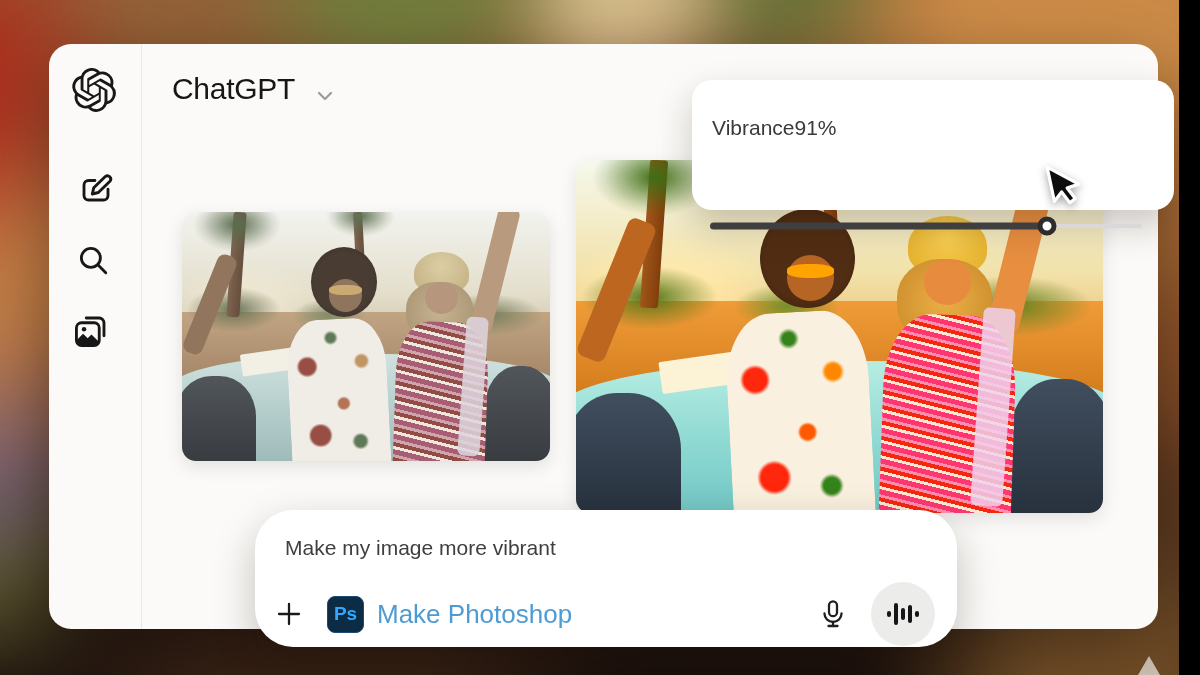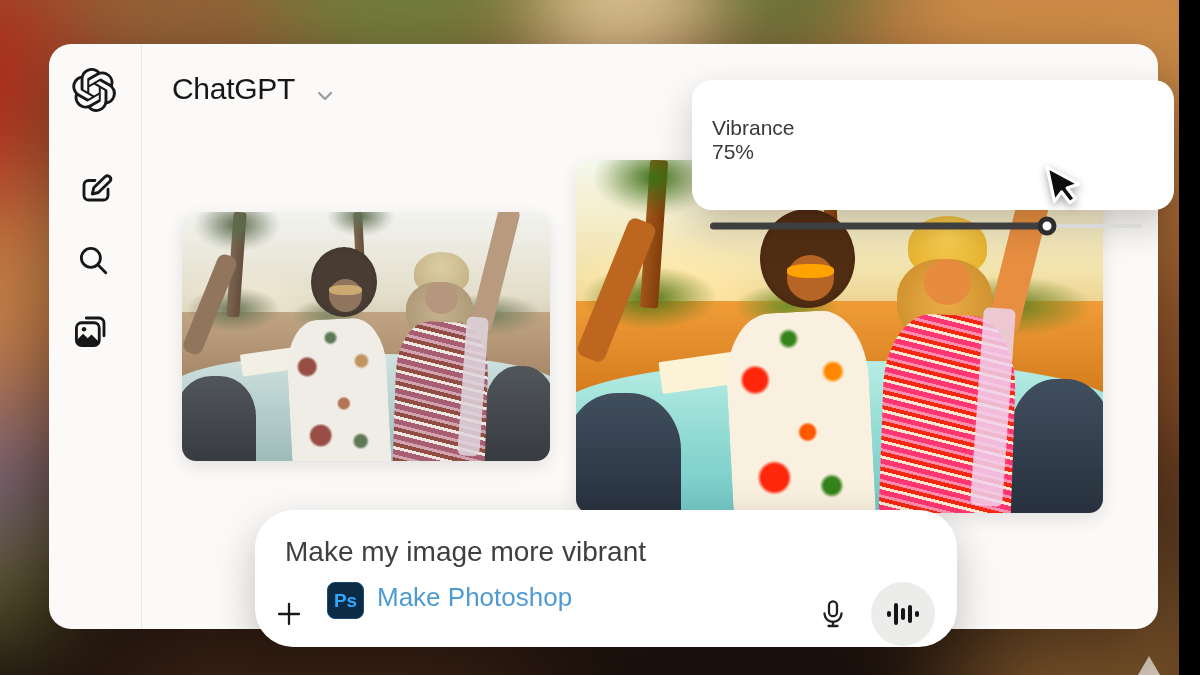--- a/index.html
+++ b/index.html
@@ -79,38 +79,38 @@
   .sc-hatR{left:63%;top:16%;width:15%;height:17%;background:radial-gradient(circle at 50% 35%,#e2c87c,#c9a855);border-radius:50% 50% 40% 40%;}
   .sc-hairR{left:61%;top:28%;width:18%;height:24%;background:radial-gradient(circle,#d1ab6b,#b08a4e);border-radius:45%;}
   .sc-faceR{left:66%;top:28%;width:9%;height:13%;background:#c68d5e;border-radius:50%;}
   .sc-bodyR{left:58%;top:44%;width:25%;height:60%;transform:rotate(2deg);border-radius:35% 35% 0 0;
     background:repeating-linear-gradient(12deg,#cf4a6e 0 5px,#f0dfd2 5px 8px,#b83a2c 8px 12px,#e794a8 12px 15px);}
   .sc-scarfR{left:76%;top:42%;width:6%;height:56%;background:rgba(222,206,222,.85);border-radius:6px;transform:rotate(4deg);}
 
   
   .vibrance-panel{position:absolute;left:692px;top:80px;width:482px;height:130px;background:#fff;
     border-radius:20px;box-shadow:0 16px 36px rgba(40,25,12,.22);z-index:4;}
-  .vp-row{position:absolute;left:20px;right:26px;top:36px;display:flex;justify-content:space-between;
-    font-size:21px;color:#3a3a3a;flex-direction:column;}
+  .vp-row{position:absolute;left:20px;right:26px;top:36px;display:flex;
+    font-size:21px;color:#3a3a3a;}
   .vp-slider{position:absolute;left:18px;right:32px;top:146px;height:28px;transform:translateY(-50%);cursor:pointer;}
   .vp-track{position:absolute;left:0;right:0;top:50%;height:4px;transform:translateY(-50%);
     background:var(--slider-track,#d9d9d9);border-radius:3px;}
   .vp-fill{position:absolute;left:0;top:50%;height:7px;transform:translateY(-50%);
     background:var(--slider-fill,#3f3f3f);border-radius:4px;width:78%;}
   .vp-knob{position:absolute;top:50%;left:78%;width:19px;height:19px;transform:translate(-50%,-50%);
     background:#fff;border:5px solid #2d2d2d;border-radius:50%;cursor:grab;}
 
   
   .cursor{position:absolute;left:1040px;top:158px;z-index:9;filter:drop-shadow(0 3px 4px rgba(0,0,0,.35));}
 
   
   .composer{position:absolute;left:255px;top:510px;width:702px;height:137px;background:#fff;
     border-radius:38px;box-shadow:0 16px 40px rgba(30,18,10,.25);z-index:6;}
-  .composer-text{position:absolute;left:30px;top:26px;font-size:28px;color:#3f3f3f;}
-  .composer-row{position:absolute;left:18px;right:22px;top:72px;height:64px;display:flex;}
+  .composer-text{position:absolute;left:30px;top:26px;font-size:21px;color:#3f3f3f;}
+  .composer-row{position:absolute;left:18px;right:22px;top:72px;height:64px;display:flex;align-items:center;}
   .icon-btn{background:none;border:0;padding:0;margin:0;line-height:0;cursor:pointer;}
   .ps-badge{width:37px;height:37px;margin-left:22px;border-radius:8px;background:var(--ps-badge-bg,#0c2b44);
     border:1.5px solid #1c4a73;color:var(--ps-badge-text,#31a8ff);font-size:19px;font-weight:700;
     display:flex;align-items:center;justify-content:center;cursor:pointer;}
   .ps-name{margin-left:13px;font-size:26px;color:var(--plugin-name-blue,#4e9bd4);cursor:pointer;}
   .flex-sp{flex:1;}
   .voice-btn{width:64px;height:64px;margin-left:22px;border-radius:50%;background:#ececea;border:0;
     display:flex;align-items:center;justify-content:center;cursor:pointer;padding:0;}
 </style>
 </head>
@@ -216,21 +216,21 @@
       <div class="sc-bodyR"></div>
       <div class="sc-scarfR"></div>
     </div>
   </div>
       </div>
   </div>
 
   <div class="vibrance-panel">
     <div class="vp-row">
       <span>Vibrance</span>
-      <span>75%</span>
+      <span>91%</span>
     </div>
     <div class="vp-slider">
       <div class="vp-track"></div>
       <div class="vp-fill" style="width: 78%;"></div>
       <div class="vp-knob" style="left: 78%;"></div>
     </div>
   </div>
 
   <div class="composer">
     <div class="composer-text">Make my image more vibrant</div>

